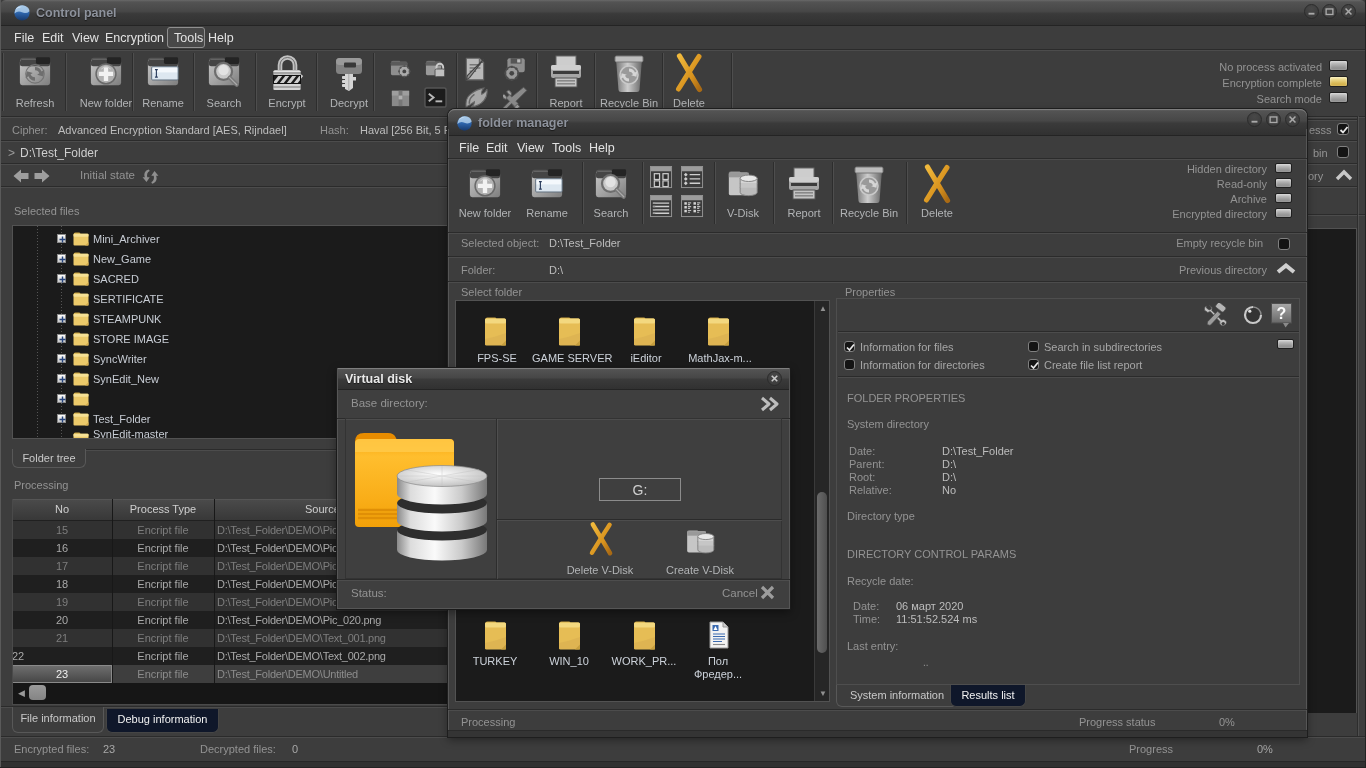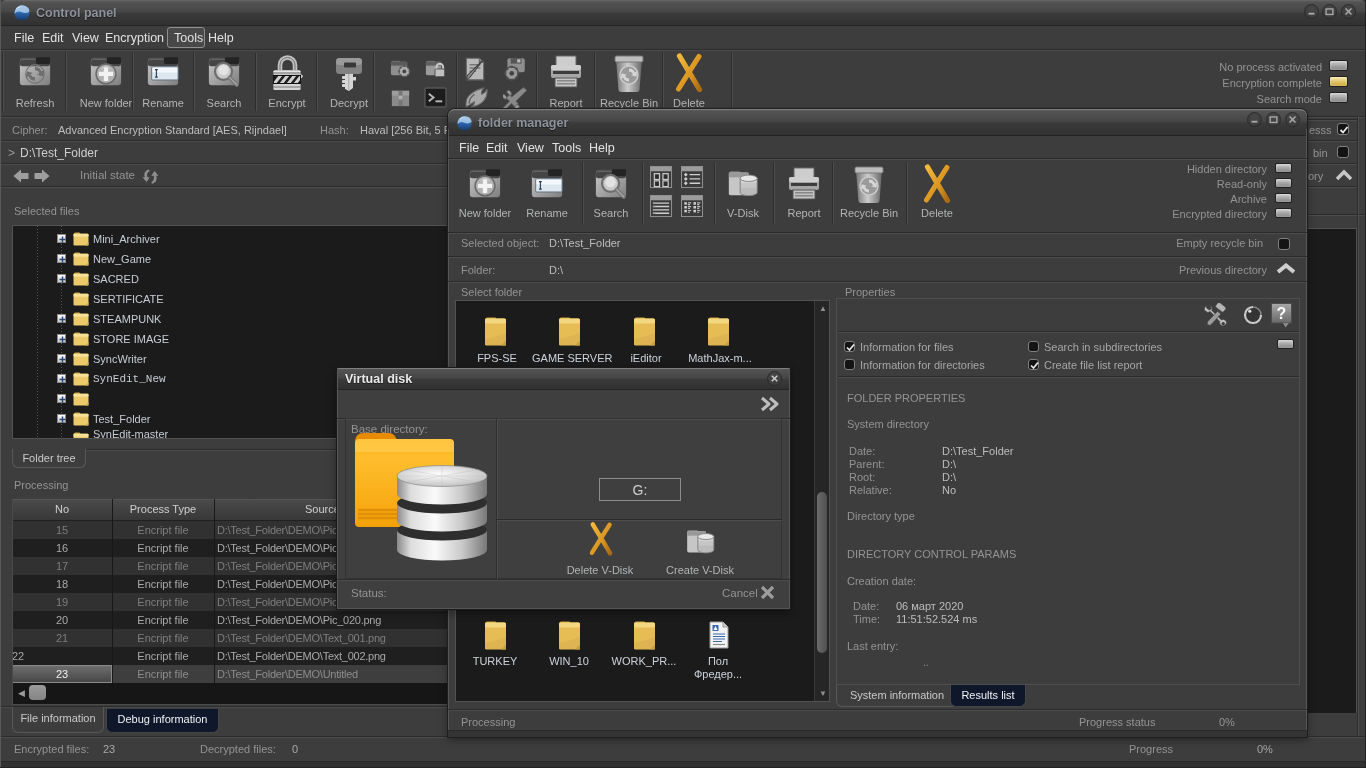--- a/index.html
+++ b/index.html
@@ -386,21 +386,21 @@
           <div class="abs" style="left:44px;top:148px;width:9px;height:9px;background:linear-gradient(#fdfdfd,#c9c9c9);border:1px solid #8a8a8a;"></div>
 <svg class="abs" style="left:44px;top:148px;" width="11" height="11">
             <path d="M5.5,2.5 v6 M2.5,5.5 h6" stroke="#27457e" stroke-width="1.4"></path>
           </svg>
           <svg class="abs" style="left:60px;top:146px;" width="16" height="14" viewBox="0 0 16 14">
 <path d="M0.5,2.5 q0,-2 2,-2 h4 l1.5,2 h-7.5 z" fill="#c9a23e"></path>
 <rect x="0.5" y="1.8" width="15" height="11.8" rx="1" fill="#ecca6a"></rect>
 <rect x="0.5" y="1.8" width="15" height="3" rx="1" fill="#f6e196"></rect>
 <path d="M12,13.6 l3.5,-3.5 v3.5 z" fill="#d8b050"></path>
 </svg>
-          <div class="abs" style="left:80px;top:147px;color:#c7ccd4;font-size:11px;white-space:nowrap;font-family:Liberation Mono, monospace;">SynEdit_New</div>
+          <div class="abs" style="left:80px;top:147px;color:#c7ccd4;font-size:11px;white-space:nowrap;">SynEdit_New</div>
           <div class="abs" style="left:44px;top:168px;width:9px;height:9px;background:linear-gradient(#fdfdfd,#c9c9c9);border:1px solid #8a8a8a;"></div>
 <svg class="abs" style="left:44px;top:168px;" width="11" height="11">
             <path d="M5.5,2.5 v6 M2.5,5.5 h6" stroke="#27457e" stroke-width="1.4"></path>
           </svg>
           <svg class="abs" style="left:60px;top:166px;" width="16" height="14" viewBox="0 0 16 14">
 <path d="M0.5,2.5 q0,-2 2,-2 h4 l1.5,2 h-7.5 z" fill="#c9a23e"></path>
 <rect x="0.5" y="1.8" width="15" height="11.8" rx="1" fill="#ecca6a"></rect>
 <rect x="0.5" y="1.8" width="15" height="3" rx="1" fill="#f6e196"></rect>
 <path d="M12,13.6 l3.5,-3.5 v3.5 z" fill="#d8b050"></path>
 </svg>
@@ -878,21 +878,21 @@
           <div class="abs lab" style="left:12px;top:146px;">Date:</div>
           <div class="abs val" style="left:105px;top:146px;">D:\Test_Folder</div>
           <div class="abs lab" style="left:12px;top:159px;">Parent:</div>
           <div class="abs val" style="left:105px;top:159px;">D:\</div>
           <div class="abs lab" style="left:12px;top:172px;">Root:</div>
           <div class="abs val" style="left:105px;top:172px;">D:\</div>
           <div class="abs lab" style="left:12px;top:185px;">Relative:</div>
           <div class="abs val" style="left:105px;top:185px;">No</div>
           <div class="abs lab" style="left:10px;top:211px;">Directory type</div>
           <div class="abs lab" style="left:10px;top:249px;">DIRECTORY CONTROL PARAMS</div>
-          <div class="abs lab" style="left:10px;top:276px;">Creation date:</div>
+          <div class="abs lab" style="left:10px;top:276px;">Recycle date:</div>
           <div class="abs lab" style="left:16px;top:301px;">Date:</div>
           <div class="abs val" style="left:59px;top:301px;">06 март 2020</div>
           <div class="abs lab" style="left:16px;top:314px;">Time:</div>
           <div class="abs val" style="left:59px;top:314px;">11:51:52.524 ms</div>
           <div class="abs lab" style="left:10px;top:341px;">Last entry:</div>
           <div class="abs lab" style="left:86px;top:358px;font-size:10px;">..</div>
         </div>
   </div>
 
   <div class="tab" style="left:388px;top:576px;width:122px;height:22px;line-height:20px;">System information</div>
@@ -911,21 +911,21 @@
   <div class="abs" style="left:0;top:0;width:1px;height:241px;background:#565656;"></div>
   <div class="abs" style="left:452px;top:0;width:1px;height:241px;background:#565656;"></div>
   <div class="abs" style="left:0;top:240px;width:453px;height:1px;background:#565656;"></div>
   <div class="abs wtitle" style="left:8px;top:4px;color:#e9e9e9;">Virtual disk</div>
   <div class="wbtn" style="left:430px;top:3px;">
         <svg viewBox="0 0 12 12">
           <path d="M3,3 L9,9 M9,3 L3,9" stroke="#c9c9c9" stroke-width="1.8"></path>
         </svg>
       </div>
 
-  <div class="lab abs" style="left:14px;top:29px;font-size:11.5px;margin-top:26px;">Base directory:</div>
+  <div class="lab abs" style="left:14px;top:29px;font-size:11.5px;">Base directory:</div>
   <svg class="abs" style="left:423px;top:28px;" width="20" height="16" viewBox="0 0 20 16">
         <path d="M2,2 l7,6 -7,6 M10,2 l7,6 -7,6" stroke="#bdbdbd" stroke-width="3" fill="none" stroke-linejoin="round"></path>
       </svg>
   <div class="hl" style="left:0;top:50px;width:453px;"></div>
 
   <div class="abs" style="left:8px;top:50px;width:437px;height:161px;border:1px solid #333;"></div>
   <div class="vsep" style="left:159px;top:51px;height:160px;"></div>
   <div id="vdicon" class="abs" style="left:16px;top:58px;width:136px;height:140px;"><svg width="136" height="140" viewBox="0 0 136 140">
 <defs>
 <linearGradient id="vf" x1="0" y1="0" x2="0" y2="1">

